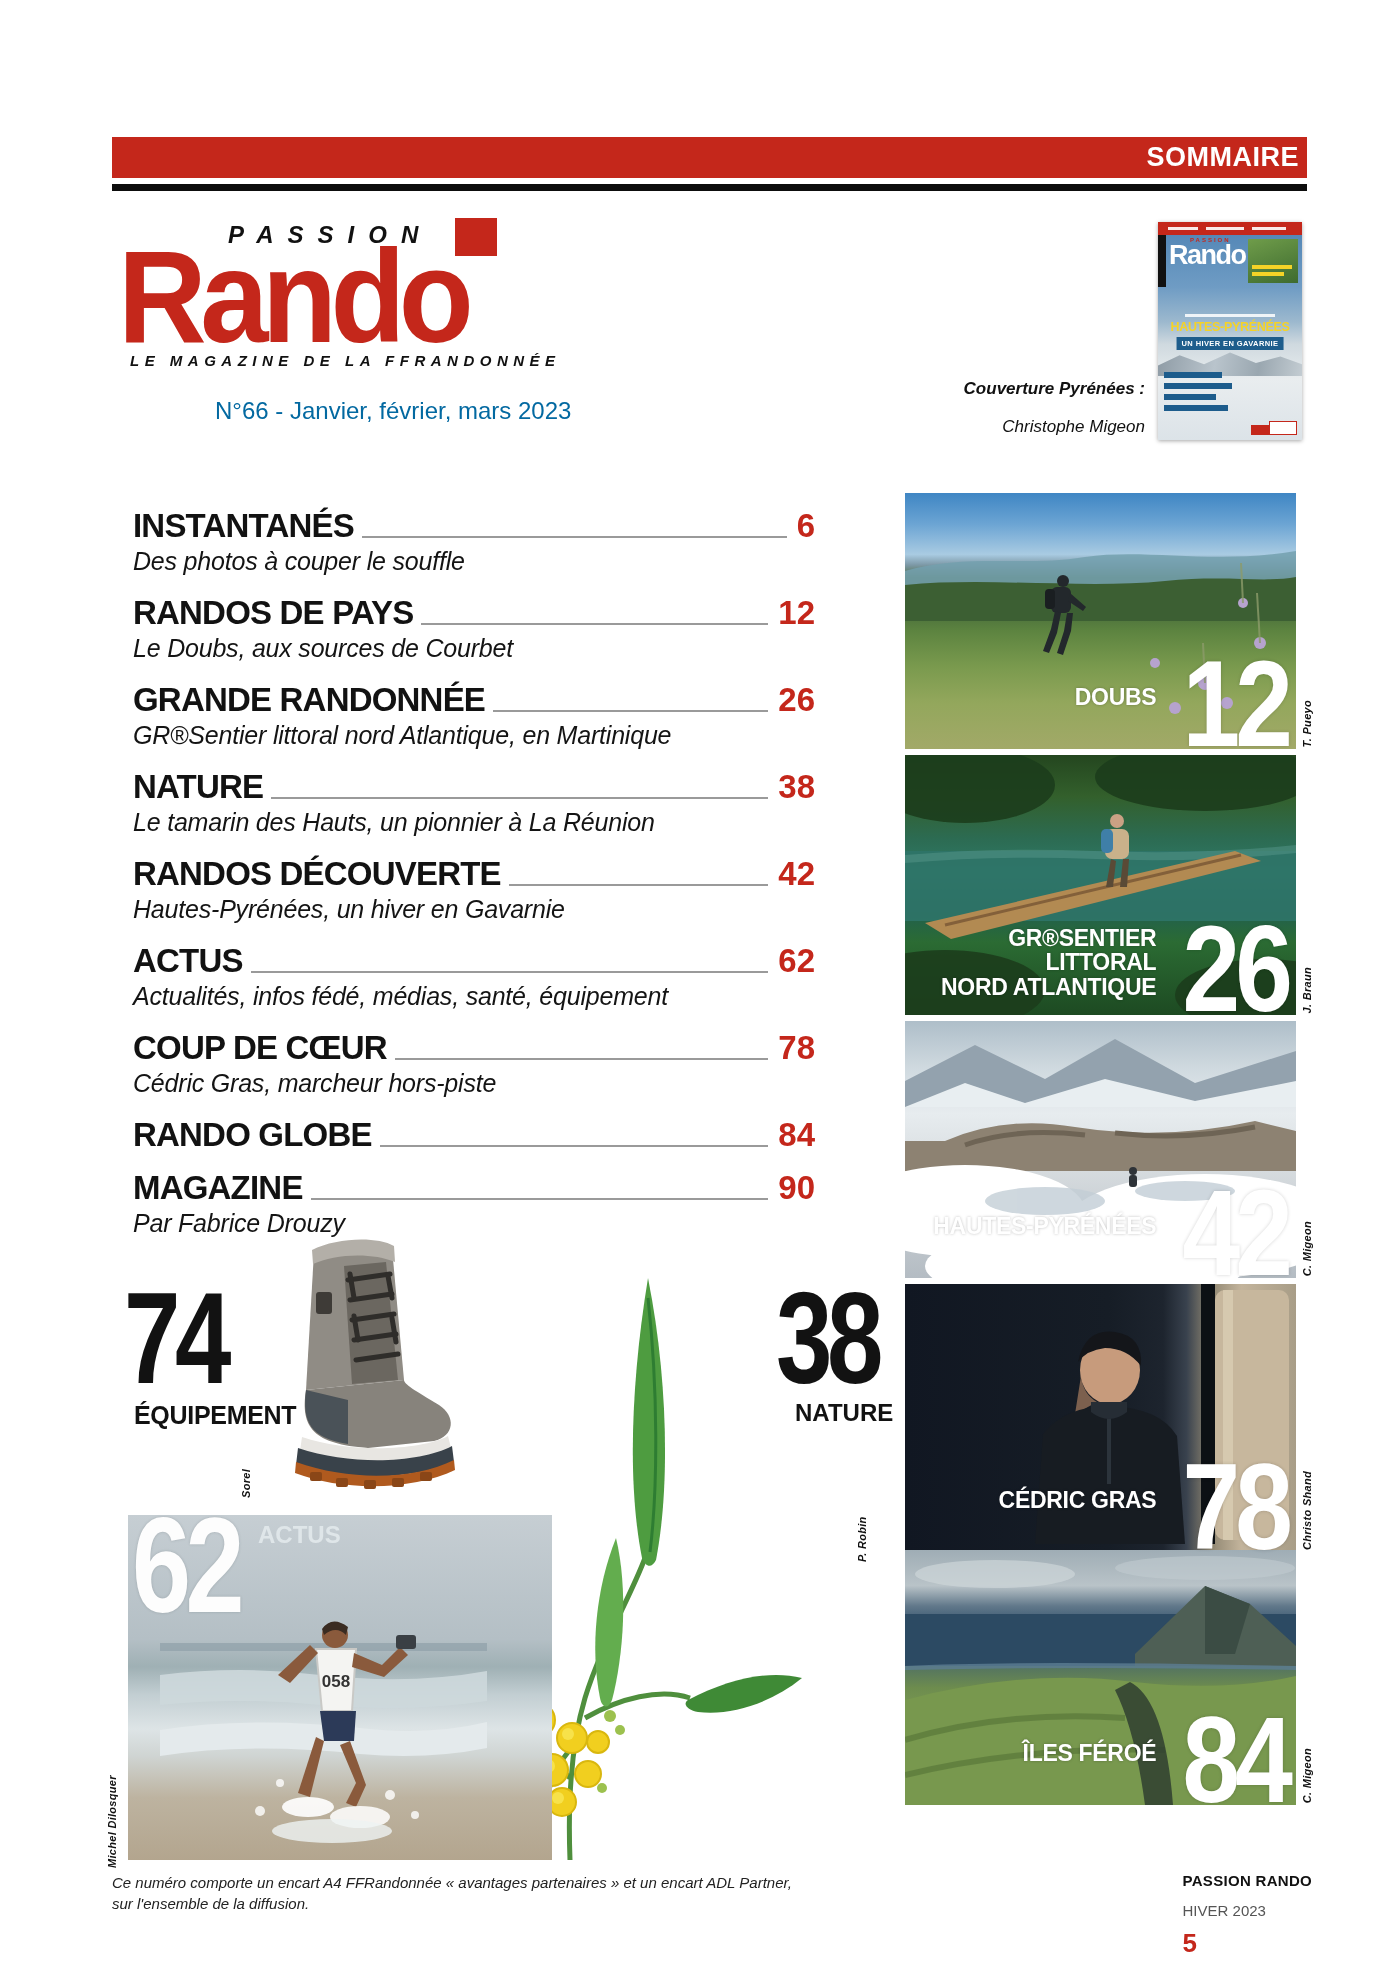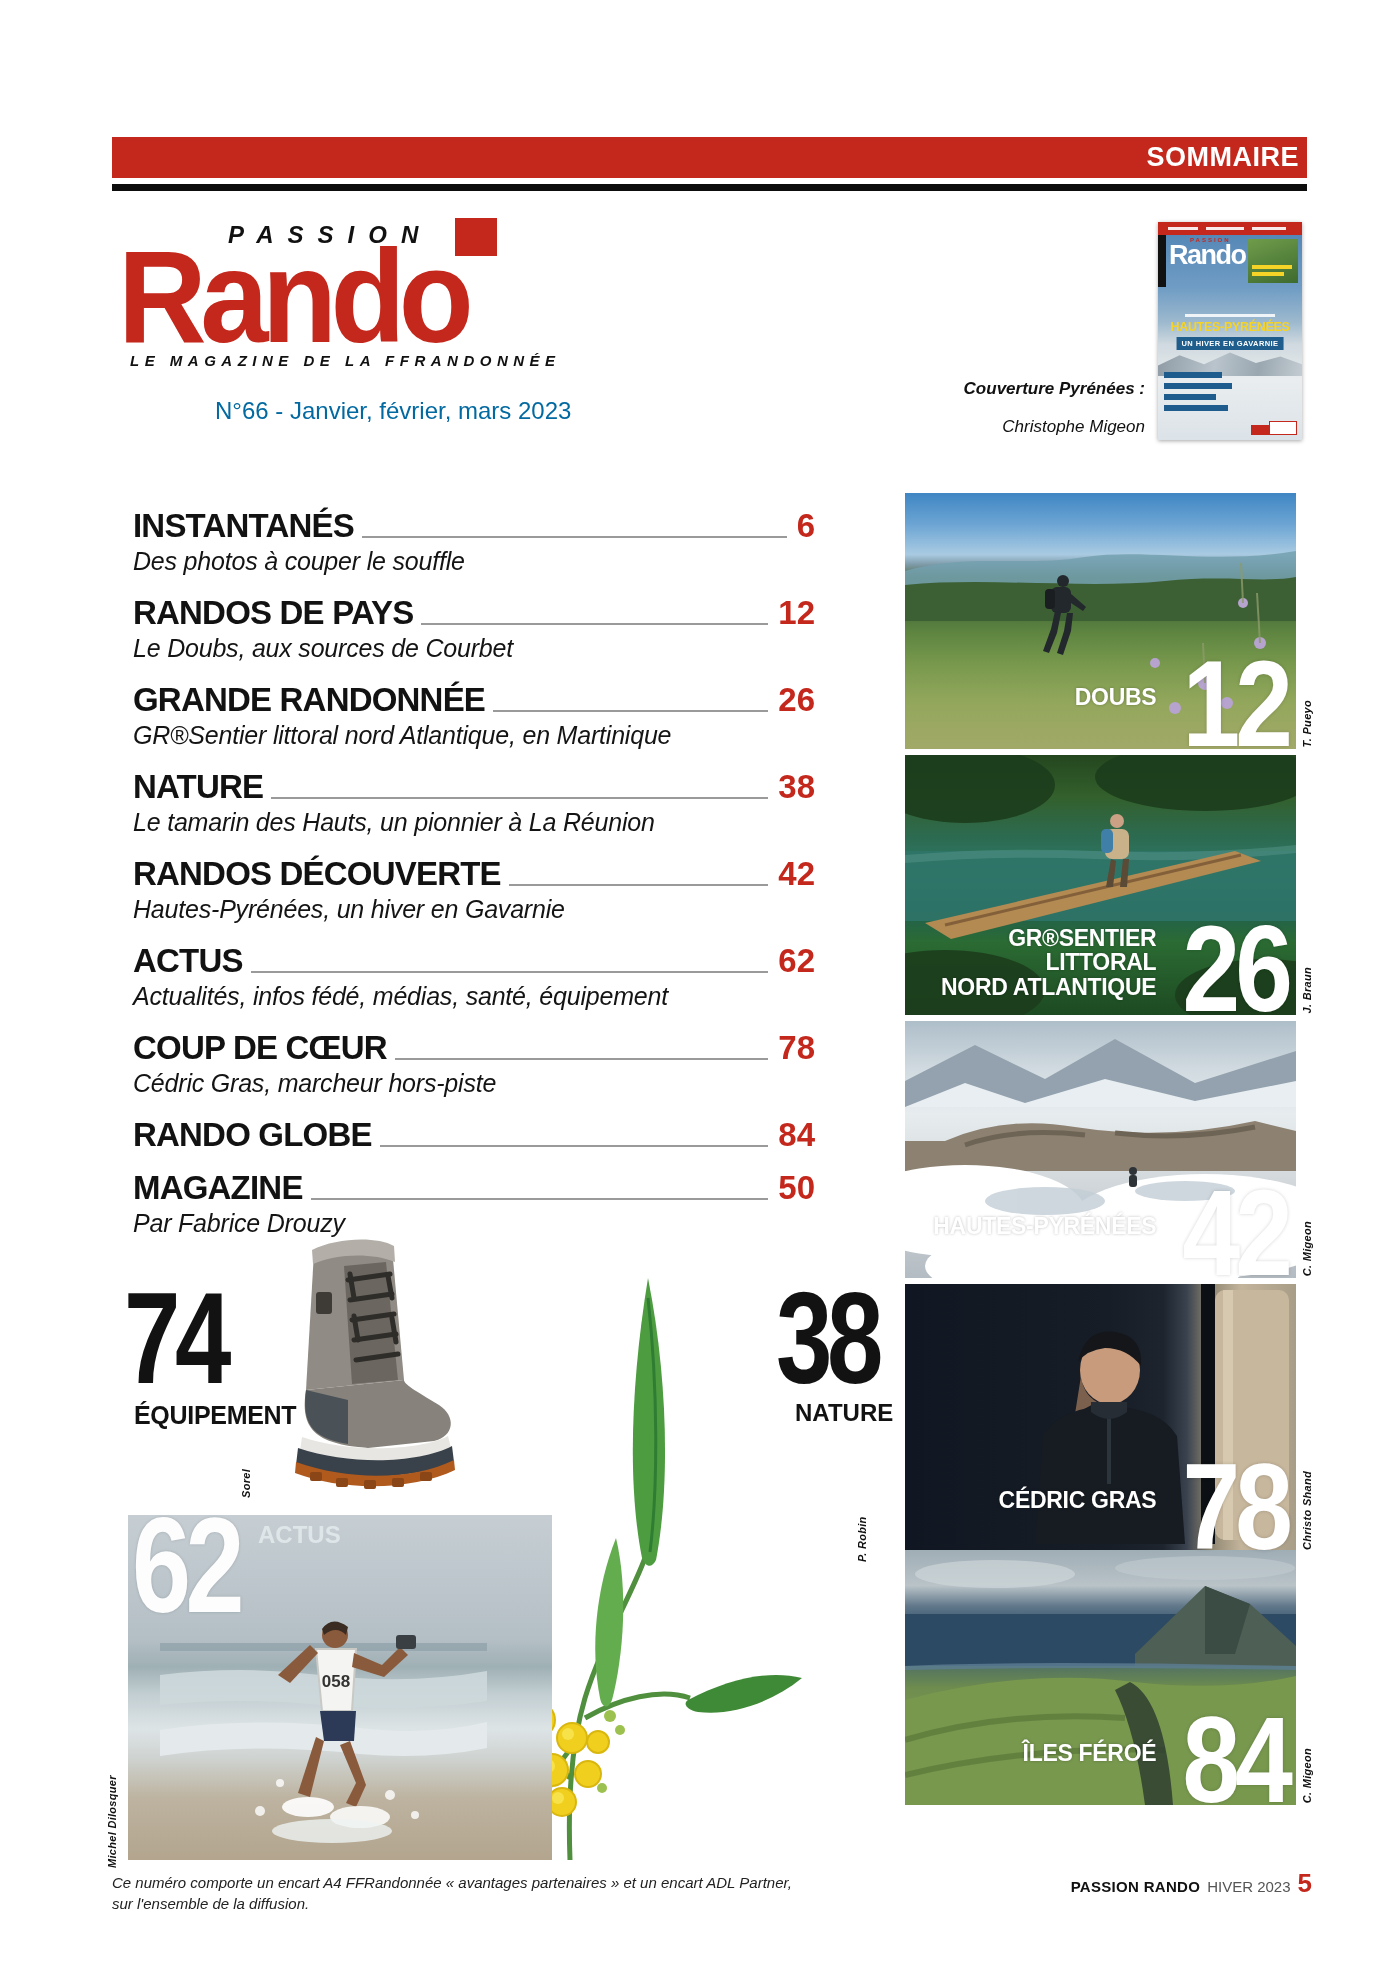--- a/index.html
+++ b/index.html
@@ -104,21 +104,21 @@
                #dde4e6 62%,#cfd4d2 70%,#bdb3a0 82%,#b3a58e 100%);padding-left:32px;}
   .num62{position:absolute;left:132px;top:1512px;font-size:136px;font-weight:bold;color:#fdfdfd;
          line-height:.78;letter-spacing:-7px;transform:scaleX(.78);transform-origin:left top;z-index:5;
          text-shadow:0 0 3px rgba(60,70,75,.25);}
   .lbl-actus{position:absolute;left:258px;top:1521px;font-size:24px;font-weight:bold;color:#dfe6e9;z-index:5;}
   .credit-michel{position:absolute;left:106px;top:1728px;height:140px;}
 
   
   .footer-notice{position:absolute;left:112px;top:1872px;font-size:15px;font-style:italic;color:#222;
                  line-height:1.4;white-space:pre-line;}
-  .footer-right{position:absolute;right:88px;top:1872px;display:flex;align-items:baseline;gap:7px;}
+  .footer-right{position:absolute;right:88px;top:1872px;display:flex;align-items:baseline;gap:13px;flex-direction:column;}
   .footer-brand{font-size:15px;font-weight:bold;color:#111;letter-spacing:.3px;}
   .footer-season{font-size:15px;color:#555;}
   .footer-page{font-size:26px;font-weight:bold;color:#c4271b;line-height:.9;}
 </style>
 </head>
 <body>
 
 <div class="page">
 
   <div class="topbar">
@@ -221,21 +221,21 @@
       <div class="toc-row">
           <span class="toc-title">RANDO GLOBE</span>
           <span class="toc-rule"></span>
           <span class="toc-page">84</span>
         </div>
     </div>
     <div class="toc-entry">
       <div class="toc-row">
           <span class="toc-title">MAGAZINE</span>
           <span class="toc-rule"></span>
-          <span class="toc-page">50</span>
+          <span class="toc-page">90</span>
         </div>
       <div class="toc-sub">Par Fabrice Drouzy</div>
     </div>
   </div>
 
   <div class="feature f1">
     <div class="photo photo-doubs">
       <svg width="391" height="256" viewBox="0 0 391 256">
         <path d="M0 78 C60 60 120 74 180 64 C240 55 310 72 391 58 L391 100 L0 100 Z" fill="#73a0ae" opacity=".85"></path>
         <path d="M0 92 C80 84 180 96 260 88 C320 82 360 90 391 84 L391 128 L0 128 Z" fill="#3c5f33"></path>

